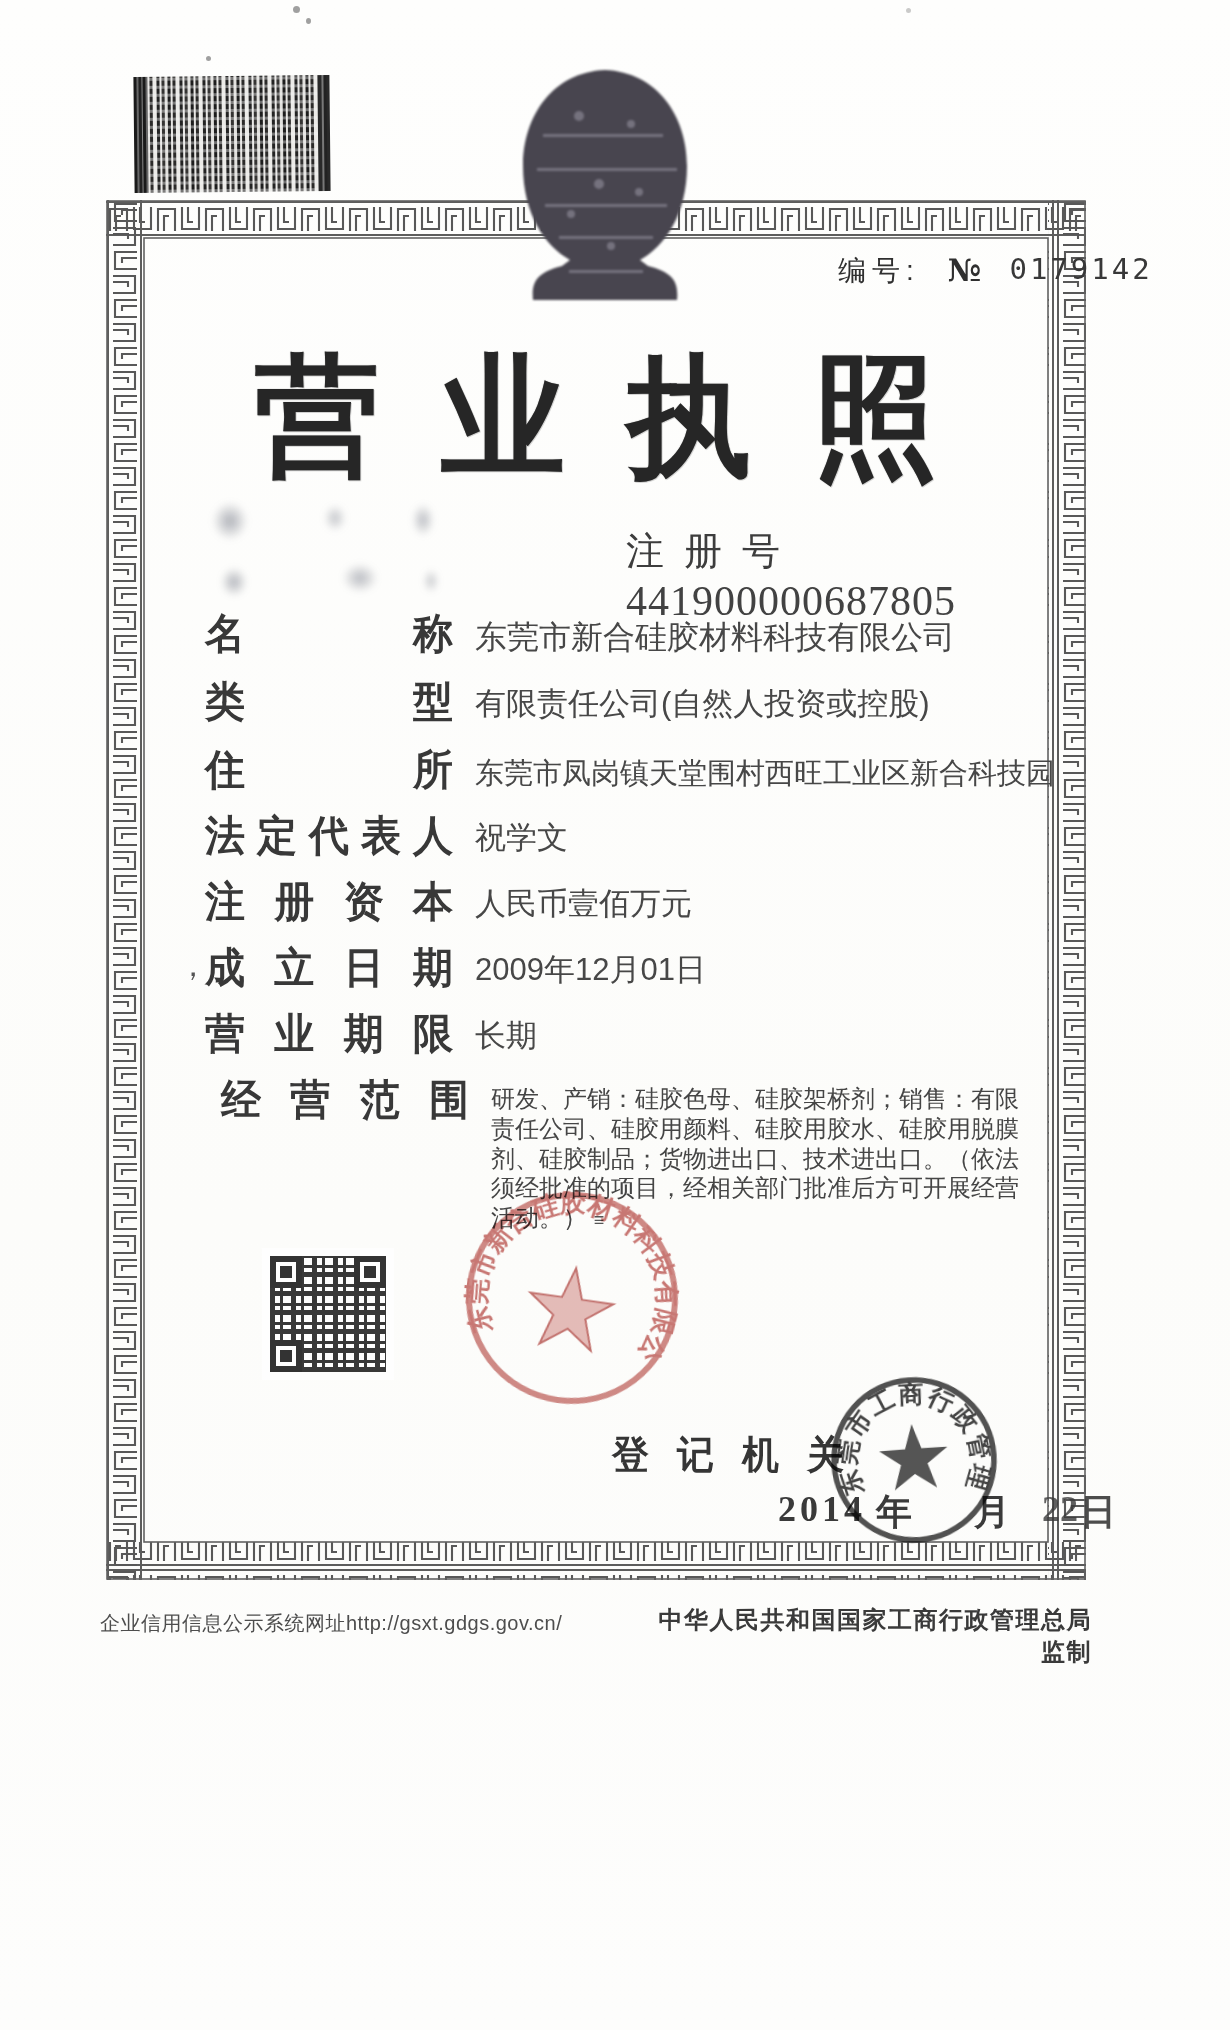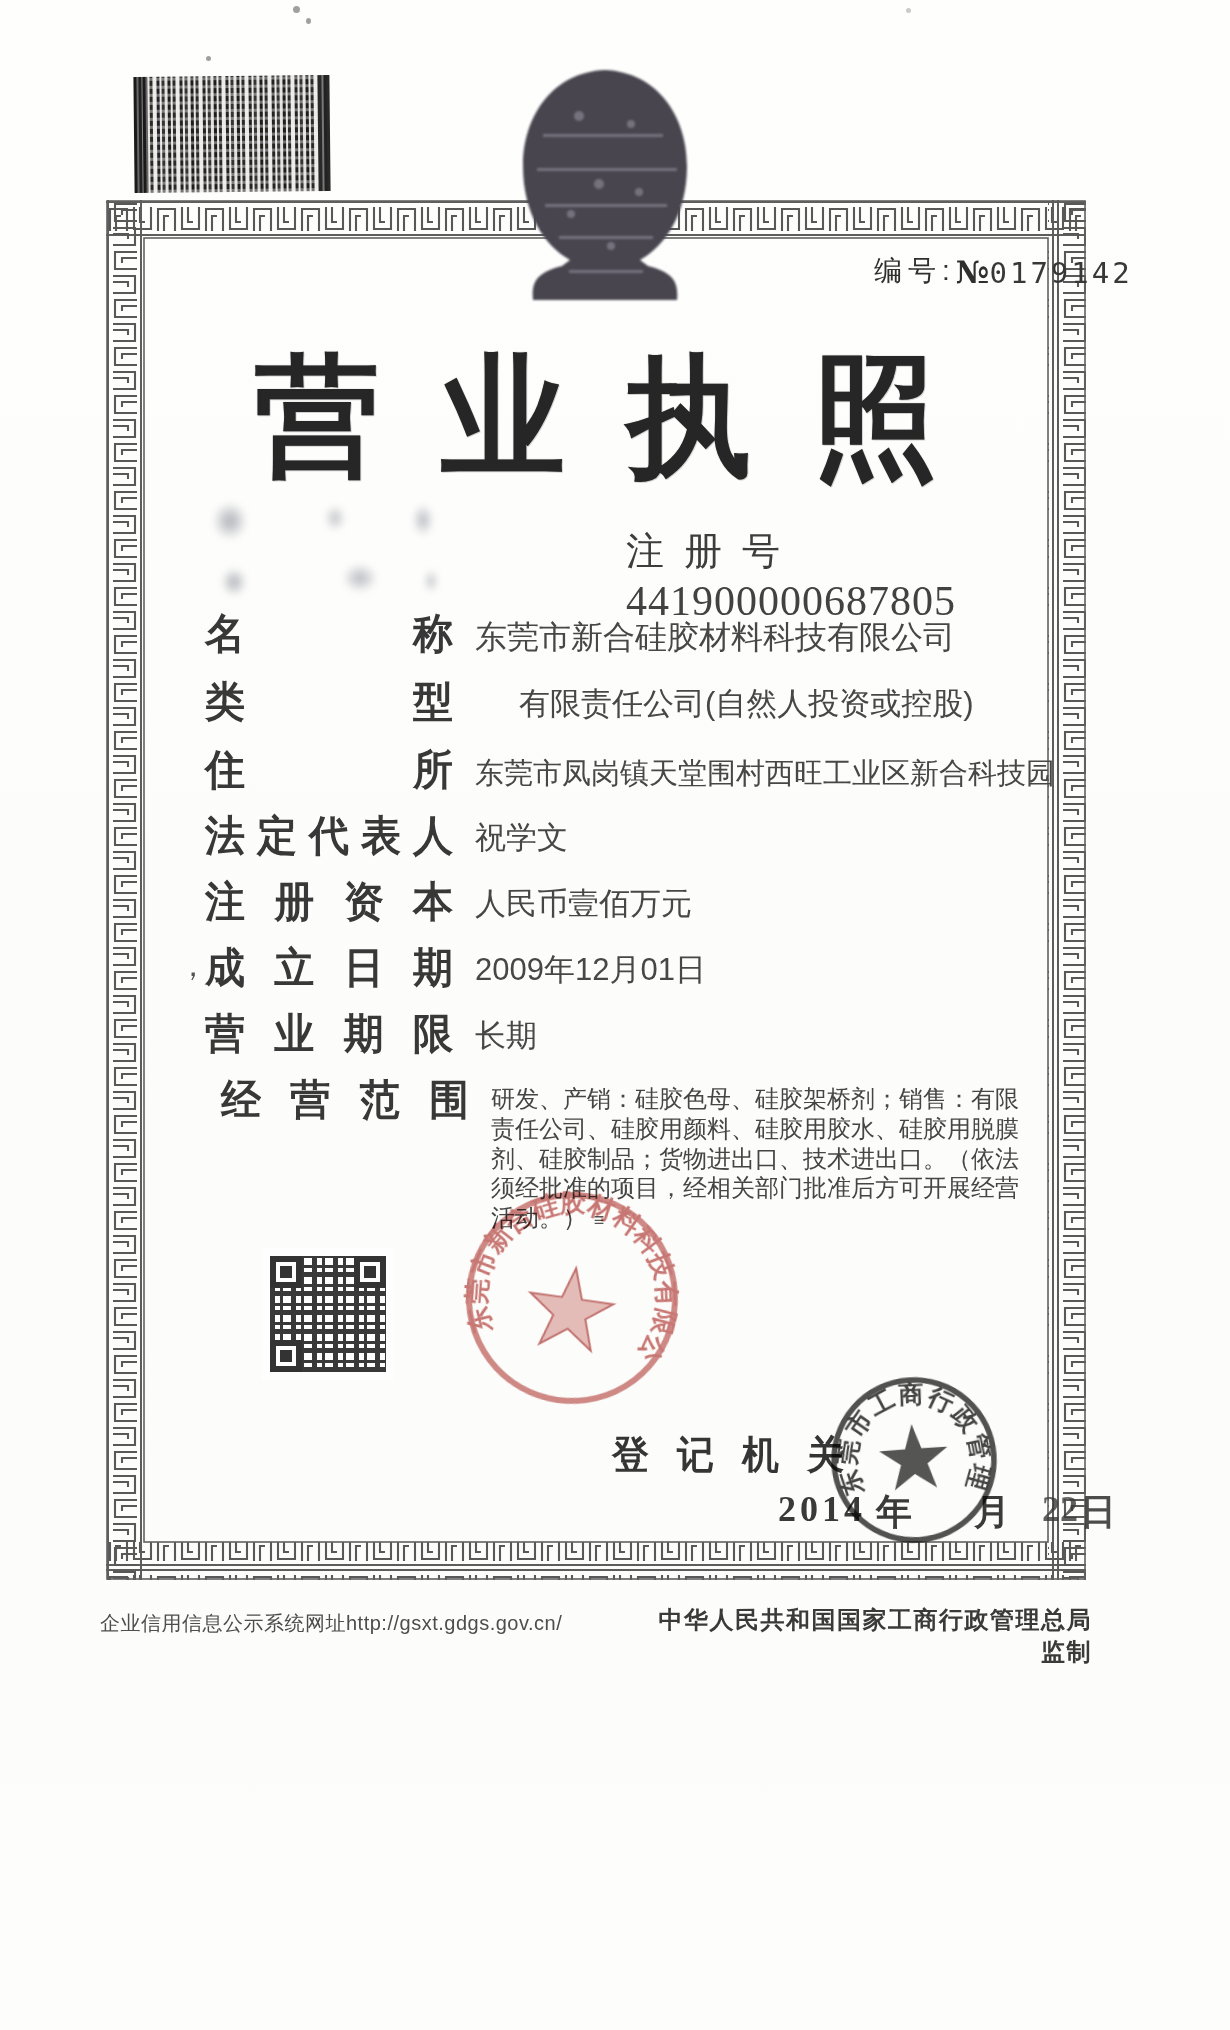--- a/index.html
+++ b/index.html
@@ -23,21 +23,21 @@
   .barcode:after{content:"";position:absolute;right:0;top:0;width:12px;height:100%;
     background:repeating-linear-gradient(90deg,#222 0 4px,#777 4px 6px,#1a1a1a 6px 9px);}
 
   
   .emblem{left:499px;top:64px;width:212px;height:242px;filter:blur(1.1px);}
 
   
   .frame{left:106px;top:200px;opacity:.88;}
 
   
-  .serial{left:838px;top:252px;display:flex;align-items:flex-end;gap:0;color:#2f2f2f;margin-left:36px;}
+  .serial{left:838px;top:252px;display:flex;align-items:flex-start;gap:28px;color:#2f2f2f;}
   .serial .lab{font-size:28px;letter-spacing:6px;font-weight:500;}
   .serial .no-sym{font-family:"DejaVu Serif",serif;font-weight:bold;font-size:31px;}
   .serial .num{font-family:"DejaVu Sans Mono",monospace;font-size:29px;letter-spacing:3px;color:#383838;}
 
   
   .title{
     left:96px;top:336px;width:1000px;text-align:center;
     font-size:124px;font-weight:900;color:#262626;
     letter-spacing:62px;text-indent:62px;
     text-shadow:0 0 1px rgba(40,40,40,.55), 1px 1px 0 rgba(120,120,120,.25);
@@ -52,21 +52,21 @@
   
   .rows{left:205px;top:0;width:850px;}
   .frow{position:absolute;left:0;display:flex;align-items:flex-start;width:850px;}
   .frow .flab{
     width:248px;font-size:40px;font-weight:600;color:#383838;
     text-align:justify;text-align-last:justify;line-height:1.15;
     transform:scaleY(1.05);flex:none;
   }
   .frow .fval{margin-left:22px;padding-top:7px;font-size:31px;color:#474747;line-height:1.25;}
   .r0{top:610px;} .r0 .fval{font-size:32px;}
-  .r1{top:678px;gap:44px;}
+  .r1{top:678px;}
   .r2{top:746px;} .r2 .fval{font-size:29px;padding-top:9px;}
   .r3{top:812px;}
   .r4{top:878px;}
   .r5{top:944px;align-items:flex-end;}
   .r6{top:1010px;}
   .r7{top:1076px;justify-content:center;} .r7 .fval{font-size:24px;line-height:1.24;width:548px;padding-top:8px;color:#454545;}
   .endmark{font-size:18px;letter-spacing:-2px;color:#555;}
   .stray{left:178px;top:946px;font-size:30px;color:#555;}
 
   

